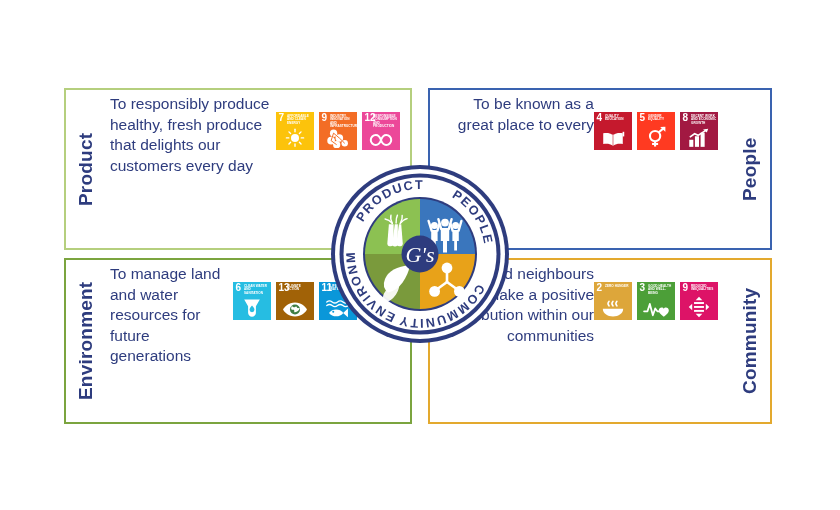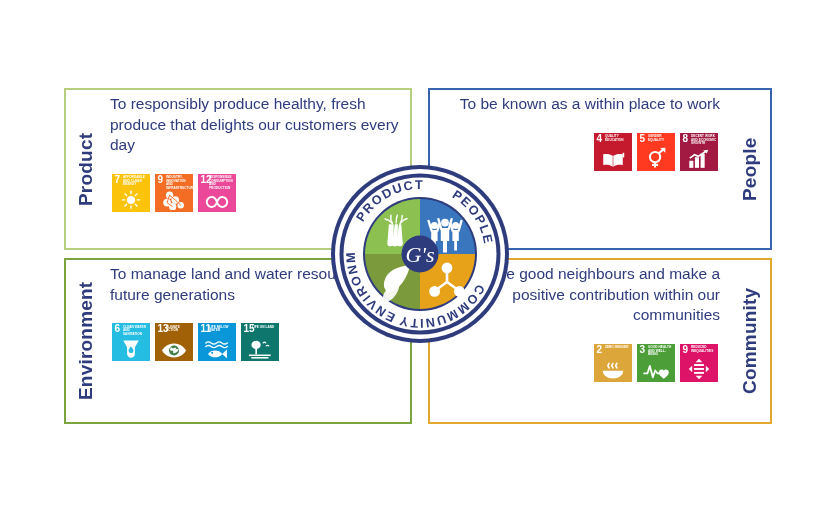--- a/index.html
+++ b/index.html
@@ -37,22 +37,22 @@
     justify-content:center;
     flex:0 0 auto;
     width:40px;
   }
   #panel-product .vlabel,#panel-environment .vlabel{order:0;}
   #panel-people  .vlabel,#panel-community   .vlabel{order:2;}
 
   .pbody{
     flex:1 1 auto;
     display:flex;
-    flex-direction:column;
-    justify-content:flex-start;
+    flex-direction:row;
+    justify-content:space-between;
     padding:4px 10px 4px 4px;
     box-sizing:border-box;
   }
   .statement{
     color:#2e3c7e;
     font-size:15.5px;
     line-height:1.33;
     font-weight:normal;
   }
   .left-al  .statement{text-align:left;}
@@ -150,21 +150,21 @@
             <path d="M9 3.2a5.8 5.8 0 1 0 0 11.6c3.6 0 5-3 6-5.8 1-2.8 2.4-5.8 6-5.8a5.8 5.8 0 1 1 0 11.6c-3.6 0-5-3-6-5.8C14 6.2 12.6 3.2 9 3.2z" fill="none" stroke="#fff" stroke-width="2.3"></path>
           </svg>
         </div>
 
       </div>
     </div>
   </div>
 
   <div class="panel right-al" id="panel-people">
     <div class="pbody">
-      <div class="statement">To be known as a within place to work</div>
+      <div class="statement">To be known as a great place to every</div>
       <div class="sdg-row">
 
         <div class="sdg" style="background:#c5192d">
           <span class="num">4</span>
           <span class="ttl">Quality Education</span>
           <svg width="24" height="18" viewBox="0 0 28 20">
             <path d="M13.4 5.2C10.6 2.9 6.4 2.6 2.6 3.4v12.4c3.8-.8 8-.5 10.8 1.8z" fill="#fff"></path>
             <path d="M14.6 5.2c2.8-2.3 7-2.6 10.8-1.8v12.4c-3.8-.8-8-.5-10.8 1.8z" fill="#fff"></path>
             <rect x="13.5" y="4.6" width="1" height="13.2" fill="#fff"></rect>
             <rect x="25.2" y="1.6" width="1.9" height="5.4" fill="#fff"></rect>

